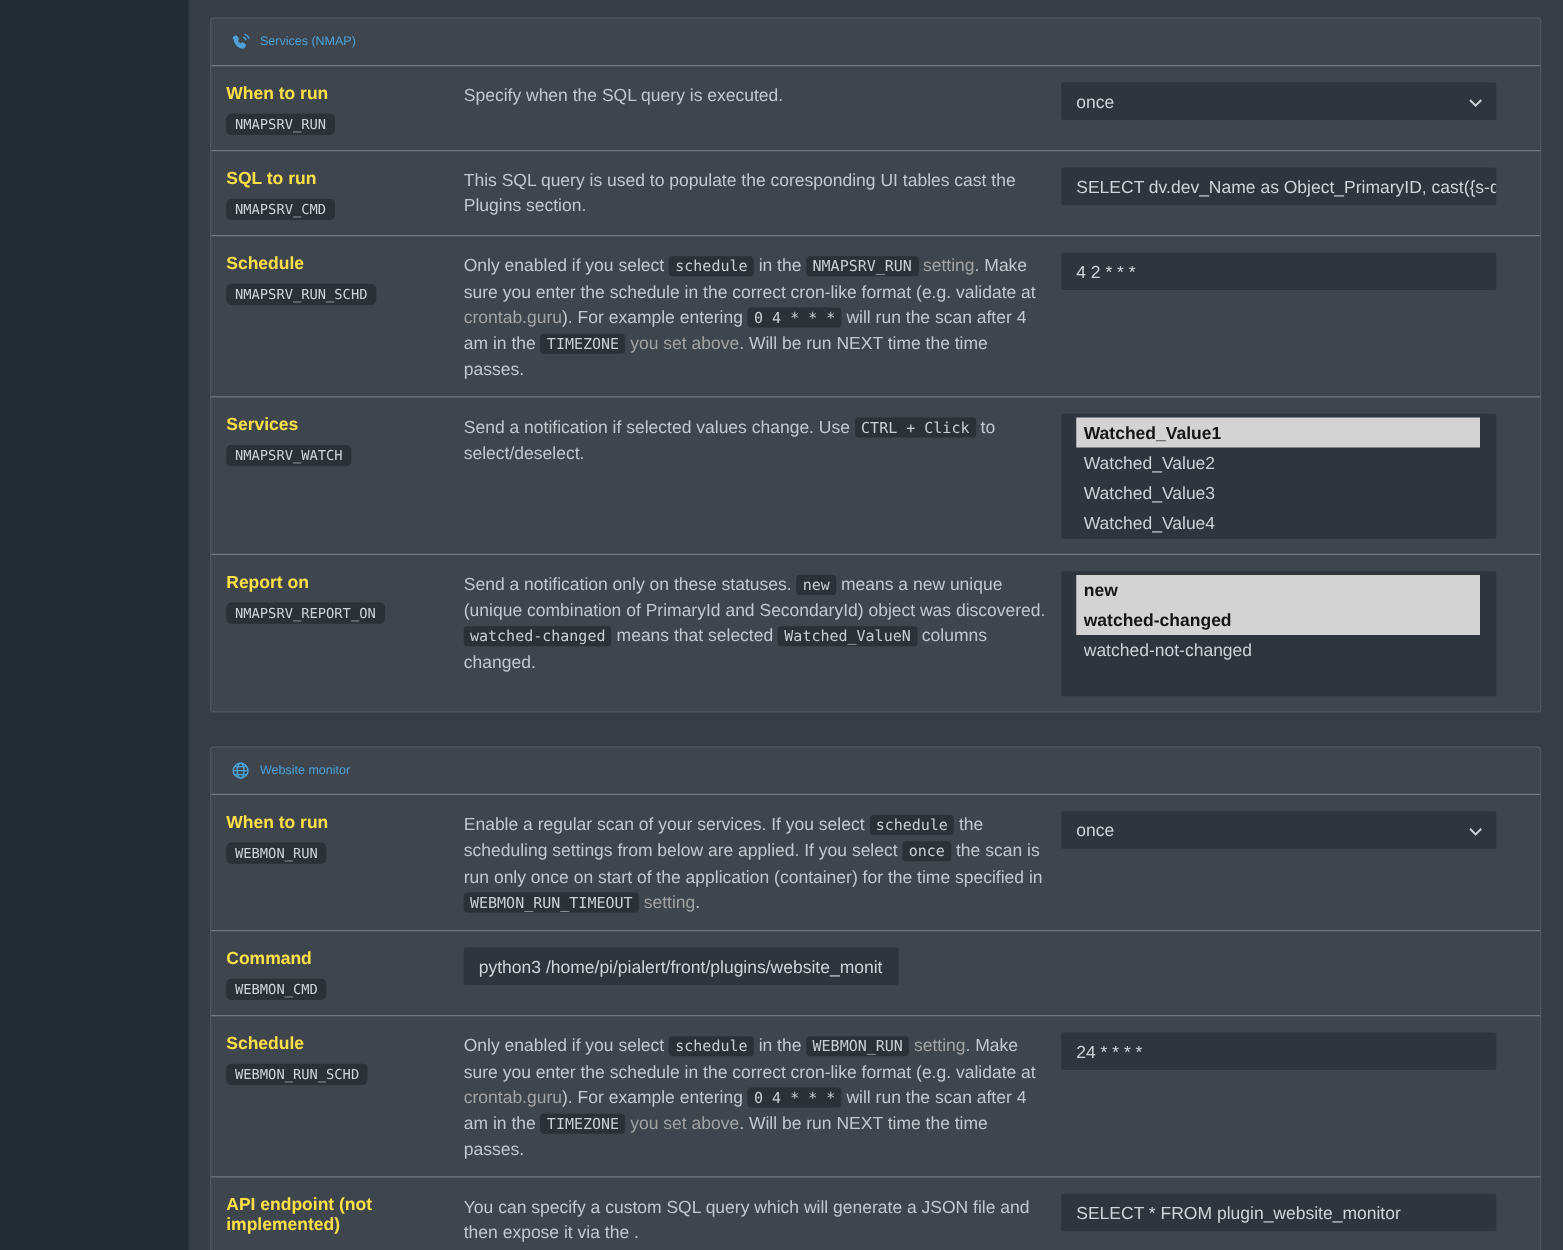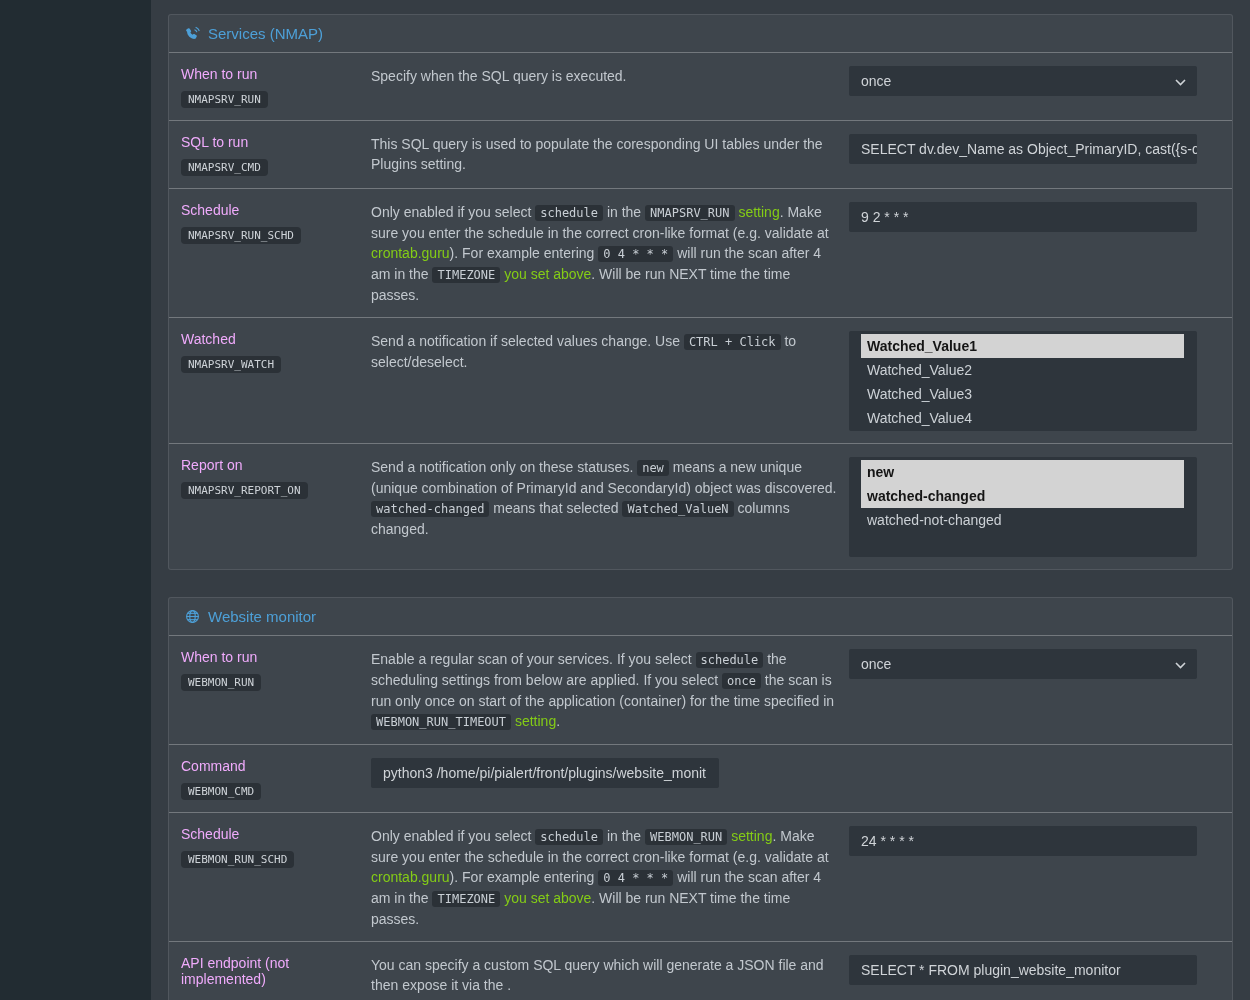--- a/index.html
+++ b/index.html
@@ -21,40 +21,40 @@
     background:#3e454c;
     border:1px solid rgba(255,255,255,0.10);
     border-radius:3px;
     margin-bottom:27px;
   }
   .panel-header {
     height:38px; display:flex; align-items:center; gap:8px;
     padding:0 16px;
     border-bottom:1px solid rgba(255,255,255,0.28);
   }
-  .panel-title { color:#4da0d8; font-size:15px; }
+  .panel-title { color:#4da0d8; font-size:10px; }
   .hdr-icon { display:flex; align-items:center; }
   .s-row { display:flex; padding:13px 35px 12px 12px; }
   .s-row + .s-row { border-top:1px solid rgba(255,255,255,0.28); }
   .col-a { width:190px; flex:none; padding-right:10px; }
   .col-b { flex:1; padding-right:8px; color:#c2c8ce; line-height:20px; }
   .col-c { width:348px; flex:none; }
-  .setting-label { font-weight:400; color:#f0abfc; line-height:16px; }
+  .setting-label { font-weight:700; color:#fde047; line-height:16px; }
   .key-badge {
     display:inline-block; margin-top:9px; padding:2px 7px;
     background:#2b3137; border-radius:4px;
     font-family:"DejaVu Sans Mono", monospace; font-size:11px; color:#ced3d8;
     white-space:nowrap;
   }
   code.chip {
     padding:1px 5px; background:#2b3137; border-radius:3px;
     font-family:"DejaVu Sans Mono", monospace; font-size:12px; color:#c9cfd5;
     white-space:nowrap;
   }
-  a.lnk { color:#84cc16; text-decoration:none; cursor:pointer;margin-top:17px; }
+  a.lnk { color:#a3a3a3; text-decoration:none; cursor:pointer;margin-top:17px; }
   ul.bullets { margin:2px 0 0 0; padding-left:34px; }
   ul.bullets li { line-height:21.5px; }
   .ctl-select {
     height:30px; background:#2e353c; border-radius:2px;
     display:flex; align-items:center; justify-content:space-between;
     padding:0 11px 0 12px; color:#d0d4d8; cursor:pointer;
   }
   .ctl-text {
     height:30px; line-height:30px; background:#2e353c; border-radius:2px;
     padding:0 12px; color:#d0d4d8; white-space:nowrap; overflow:hidden;
@@ -92,34 +92,34 @@
           <div class="ctl-select">
             <span>once</span>
             <span><svg width="11" height="7" viewBox="0 0 11 7">
                 <polyline points="1,1 5.5,5.5 10,1" fill="none" stroke="#cfd3d7" stroke-width="1.6"></polyline>
               </svg></span>
           </div>
         </div>
       </div>
       <div class="s-row">
         <div class="col-a"><div class="setting-label">SQL to run</div><span class="key-badge">NMAPSRV_CMD</span></div>
-        <div class="col-b">This SQL query is used to populate the coresponding UI tables under the Plugins setting.</div>
+        <div class="col-b">This SQL query is used to populate the coresponding UI tables cast the Plugins section.</div>
         <div class="col-c">
           <div class="ctl-text">SELECT  dv.dev_Name as Object_PrimaryID, cast({s-quo</div>
         </div>
       </div>
       <div class="s-row">
         <div class="col-a"><div class="setting-label">Schedule</div><span class="key-badge">NMAPSRV_RUN_SCHD</span></div>
         <div class="col-b">Only enabled if you select <code class="chip">schedule</code> in the <code class="chip">NMAPSRV_RUN</code> <a class="lnk">setting</a>. Make sure you enter the schedule in the correct cron-like format (e.g. validate at <a class="lnk">crontab.guru</a>). For example entering <code class="chip">0 4 * * *</code> will run the scan after 4 am in the <code class="chip">TIMEZONE</code> <a class="lnk">you set above</a>. Will be run NEXT time the time passes.</div>
         <div class="col-c">
-          <div class="ctl-text">9 2 * * *</div>
+          <div class="ctl-text">4 2 * * *</div>
         </div>
       </div>
       <div class="s-row">
-        <div class="col-a"><div class="setting-label">Watched</div><span class="key-badge">NMAPSRV_WATCH</span></div>
+        <div class="col-a"><div class="setting-label">Services</div><span class="key-badge">NMAPSRV_WATCH</span></div>
         <div class="col-b">Send a notification if selected values change. Use <code class="chip">CTRL + Click</code> to select/deselect.</div>
         <div class="col-c">
           <div class="ctl-multi">
             <div class="ms-opt sel">Watched_Value1</div>
             <div class="ms-opt">Watched_Value2</div>
             <div class="ms-opt">Watched_Value3</div>
             <div class="ms-opt">Watched_Value4</div>
           </div>
         </div>
       </div>

